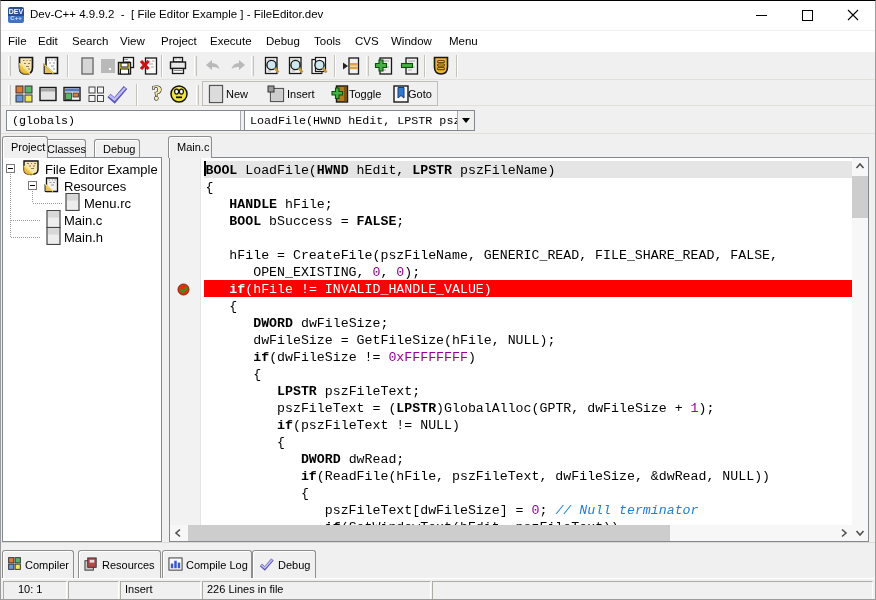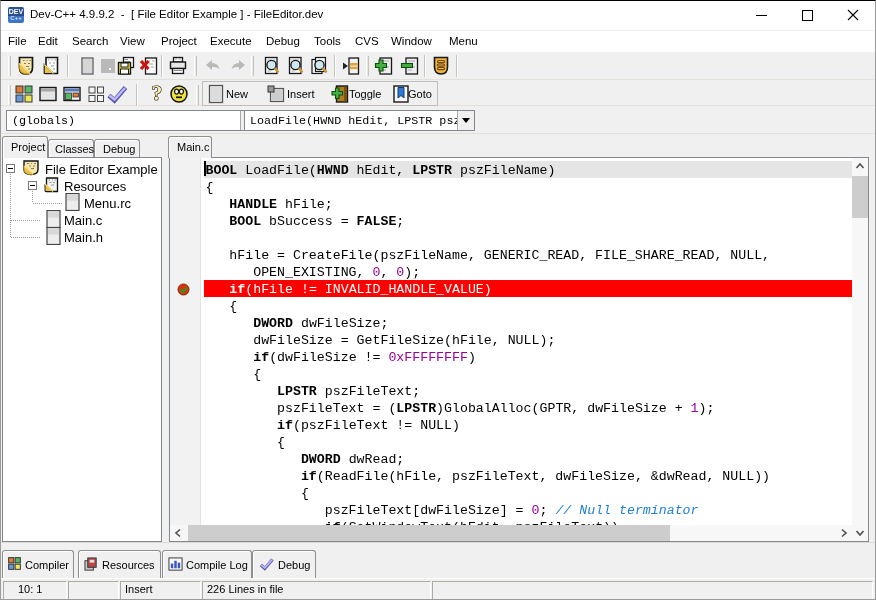--- a/index.html
+++ b/index.html
@@ -332,21 +332,21 @@
     </div>
 <div class="combo" style="left:243px; top:3px; width:231px;">
       <div class="txt">LoadFile(HWND hEdit, LPSTR psz</div>
       <div class="dd"></div>
     </div>
 </div>
 
 <div class="tab" style="left:2px; top:136px; width:46px; height:22px; z-index:3;">
     <div class="lbl" style="left:8px; top:4px;">Project</div>
   </div>
-<div class="tab" style="left:48px; top:139px; width:46px; height:19px;">
+<div class="tab" style="left:40px; top:139px; width:46px; height:19px;">
     <div class="lbl" style="left:6px; top:3px;">Classes</div>
   </div>
 <div class="tab" style="left:94px; top:139px; width:46px; height:19px;">
     <div class="lbl" style="left:8px; top:3px;">Debug</div>
   </div>
 
 <div class="tab" style="left:168px; top:136px; width:44px; height:22px; z-index:3;">
     <div class="lbl" style="left:8px; top:4px;">Main.c</div>
   </div>
 
@@ -390,21 +390,21 @@
 </div>
 
 <div class="abs" id="editbox">
   <div class="abs" id="gutter"></div>
   <div class="abs" id="code">
     <div class="ln" style="top:2px; background:#e5e5e5;"><span class="t"><span class="k">BOOL</span> LoadFile(<span class="k">HWND</span> hEdit, <span class="k">LPSTR</span> pszFileName)</span></div>
     <div class="ln" style="top:19px;"><span class="t">{</span></div>
     <div class="ln" style="top:36px;"><span class="t">   <span class="k">HANDLE</span> hFile;</span></div>
     <div class="ln" style="top:53px;"><span class="t">   <span class="k">BOOL</span> bSuccess = <span class="k">FALSE</span>;</span></div>
     <div class="ln" style="top:70px;"></div>
-    <div class="ln" style="top:87px;"><span class="t">   hFile = CreateFile(pszFileName, GENERIC_READ, FILE_SHARE_READ, NULL,</span></div>
+    <div class="ln" style="top:87px;"><span class="t">   hFile = CreateFile(pszFileName, GENERIC_READ, FILE_SHARE_READ, FALSE,</span></div>
     <div class="ln" style="top:104px;"><span class="t">      OPEN_EXISTING, <span class="num">0</span>, <span class="num">0</span>);</span></div>
     <div class="ln" style="top:121px; background:#ff0000; color:#fff;"><span class="t">   <span class="k">if</span>(hFile != INVALID_HANDLE_VALUE)</span></div>
     <div class="ln" style="top:138px;"><span class="t">   {</span></div>
     <div class="ln" style="top:155px;"><span class="t">      <span class="k">DWORD</span> dwFileSize;</span></div>
     <div class="ln" style="top:172px;"><span class="t">      dwFileSize = GetFileSize(hFile, NULL);</span></div>
     <div class="ln" style="top:189px;"><span class="t">      <span class="k">if</span>(dwFileSize != <span class="num">0xFFFFFFFF</span>)</span></div>
     <div class="ln" style="top:206px;"><span class="t">      {</span></div>
     <div class="ln" style="top:223px;"><span class="t">         <span class="k">LPSTR</span> pszFileText;</span></div>
     <div class="ln" style="top:240px;"><span class="t">         pszFileText = (<span class="k">LPSTR</span>)GlobalAlloc(GPTR, dwFileSize + <span class="num">1</span>);</span></div>
     <div class="ln" style="top:257px;"><span class="t">         <span class="k">if</span>(pszFileText != NULL)</span></div>

